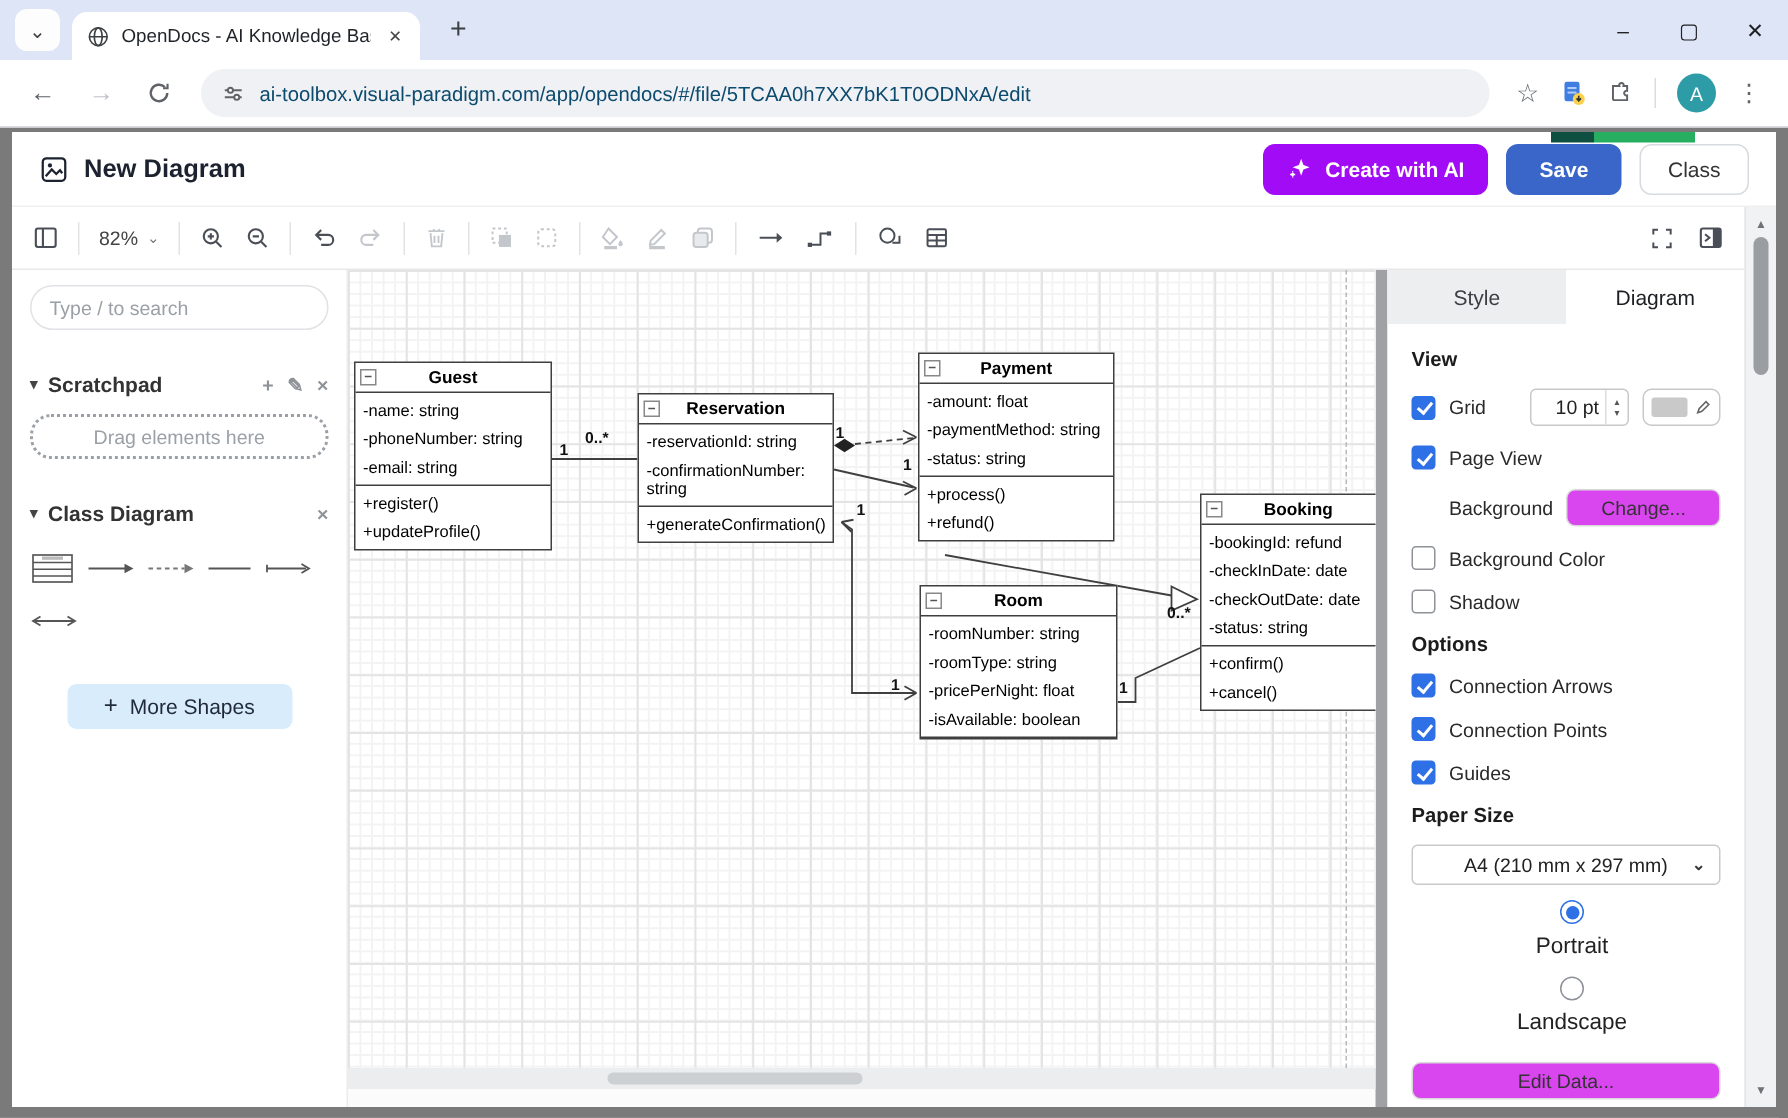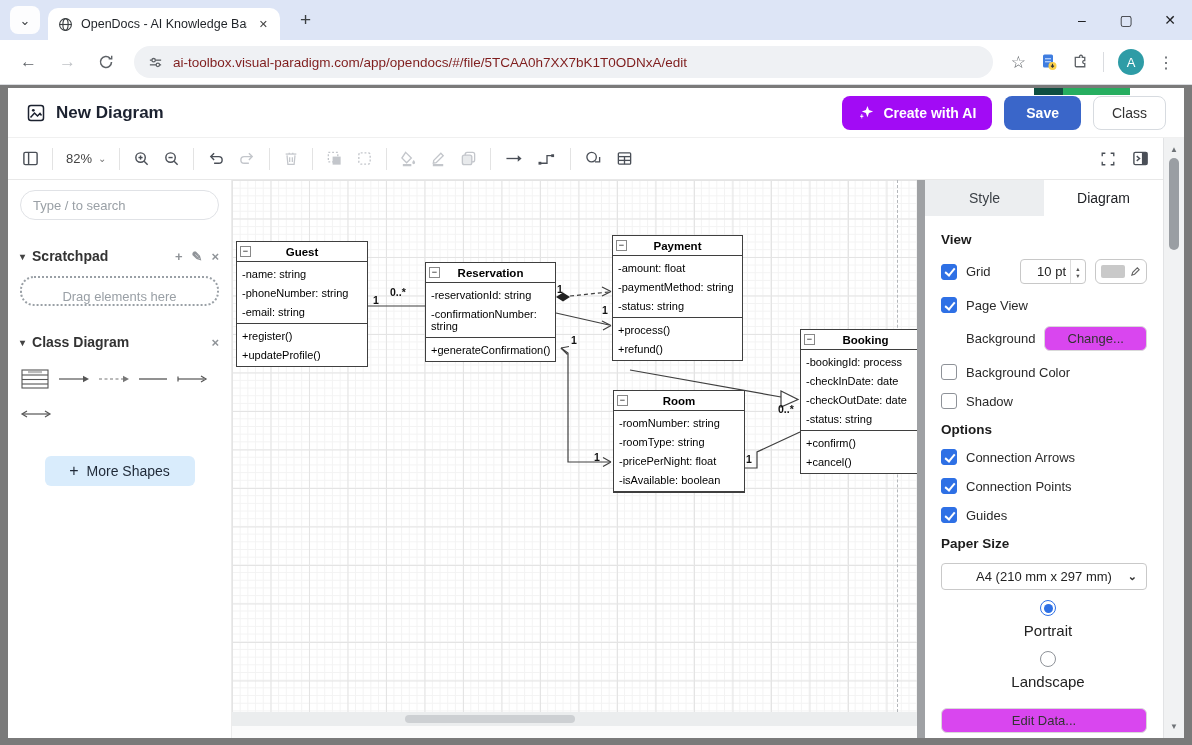--- a/index.html
+++ b/index.html
@@ -13,21 +13,21 @@
   .tab-title { flex:1; font-size:12.5px; color:#1f2328; white-space:nowrap; overflow:hidden; }
   .tab-close { font-size:11px; color:#444; padding:2px 4px; }
   .new-tab-btn { margin-left:12px; font-size:19px; color:#3c4043; padding:0 8px; }
   .win-controls { position:absolute; right:0; top:0; height:40px; display:flex; align-items:center; }
   .win-btn { width:44px; text-align:center; font-size:14px; color:#202124; }
 
   .urlrow { position:absolute; top:40px; left:0; width:1192px; height:45px; background:#fff; display:flex; align-items:center; padding:0 12px; gap:6px; border-bottom:1px solid #dadce0; }
   .nav-ic { font-size:17px; color:#5f6368; padding:4px 8px; }
   .nav-ic.disabled { color:#c0c3c7; }
   .url-pill { flex:1; height:32px; background:#eff1f4; border-radius:16px; display:flex; align-items:center; gap:10px; padding:0 14px; margin:0 6px; }
-  .url-text { font-size:13.5px; color:#7f1d1d; }
+  .url-text { font-size:13.5px; color:#0c4a6e; }
   .url-right { display:flex; align-items:center; gap:14px; padding:0 6px; }
   .divider-v { width:1px; height:20px; background:#dadce0; }
   .avatar { width:26px; height:26px; border-radius:50%; background:#2e9ca6; color:#fff; font-size:13px; display:flex; align-items:center; justify-content:center; }
 
   
   .frame { position:absolute; top:86px; left:0; width:1192px; height:659px; background:#7a7a7a; }
   .app { position:absolute; top:2px; left:8px; width:1176px; height:650px; background:#fff; display:flex; flex-direction:column; overflow:hidden; }
   .artifact { position:absolute; top:0; right:54px; width:96px; height:7px; background:linear-gradient(90deg,#0e4f41 0 30%,#27ae60 30% 100%); }
 
   .app-header { height:50px; display:flex; align-items:center; padding:0 18px; border-bottom:1px solid #f0f0f0; }
@@ -51,21 +51,21 @@
 
   .workspace { flex:1; display:flex; min-height:0; }
 
   
   .sidebar { width:224px; padding:10px 12px; border-right:1px solid #ececec; flex:none; }
   .search { width:100%; height:30px; border:1px solid #e0e2e6; border-radius:15px; padding:0 12px; font-size:13px; color:#333; font-family:"Liberation Sans",sans-serif; outline:none; }
   .search::placeholder { color:#9aa0a6; }
   .sec-head { margin-top:28px; display:flex; align-items:center; font-size:14px; font-weight:700; color:#333; gap:7px; }
   .sec-head .caret { font-size:10px; color:#444; }
   .sec-actions { margin-left:auto; display:flex; gap:9px; color:#8f9398; font-size:13px; }
-  .dropzone { margin-top:12px; height:30px; border:2px dotted #9aa0a6; border-radius:14px; display:flex; align-items:flex-end; justify-content:center; font-size:13px; color:#9aa0a6; }
+  .dropzone { margin-top:12px; height:30px; border:2px dotted #9aa0a6; border-radius:14px; display:flex; align-items:center; justify-content:center; font-size:13px; color:#9aa0a6; }
   .shape-row { margin-top:18px; display:flex; align-items:center; gap:8px; }
   .more-shapes { margin:36px auto 0; width:150px; height:30px; background:#d9ecfc; border-radius:6px; display:flex; align-items:center; justify-content:center; gap:8px; font-size:14px; color:#1f2937; }
   .more-shapes .plus { font-size:16px; }
 
   
   .canvas-col { flex:1; display:flex; flex-direction:column; min-width:0; }
   .canvas { position:relative; flex:1; overflow:hidden; background-color:#fff;
     background-image:
       linear-gradient(#e4e4e4 1px, transparent 1px),
       linear-gradient(90deg,#e4e4e4 1px, transparent 1px),
@@ -506,21 +506,21 @@
                       <div class="uml-row">-pricePerNight: float</div>
                       <div class="uml-row">-isAvailable: boolean</div>
                     </div>
                   </div>
                   <div class="uml-class" style="left: 568px; top: 149px; width: 131px;">
                     <div class="uml-head">
                       <span class="uml-collapse">−</span>
                       <span>Booking</span>
                     </div>
                     <div class="uml-attrs">
-                      <div class="uml-row">-bookingId: process</div>
+                      <div class="uml-row">-bookingId: refund</div>
                       <div class="uml-row">-checkInDate: date</div>
                       <div class="uml-row">-checkOutDate: date</div>
                       <div class="uml-row">-status: string</div>
                     </div>
                     <div class="uml-methods">
                       <div class="uml-row">+confirm()</div>
                       <div class="uml-row">+cancel()</div>
                     </div>
                   </div>
                   <span class="mult" style="left: 141px; top: 114px;">1</span>

